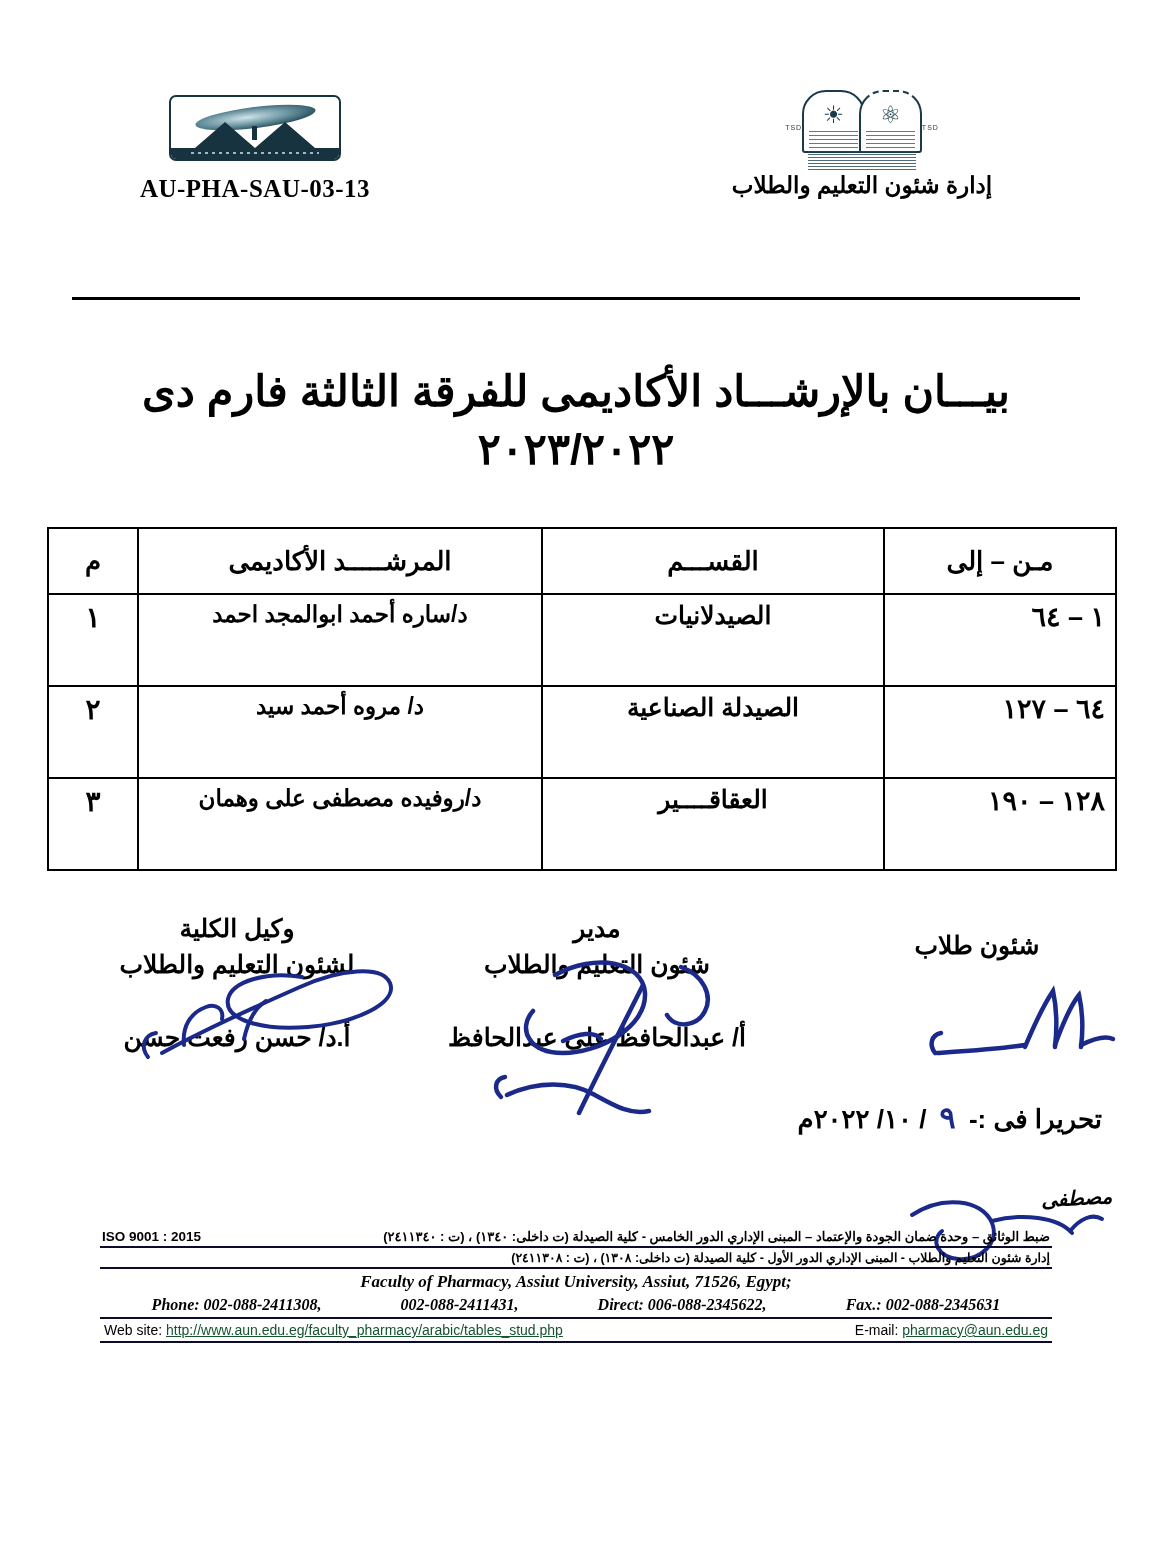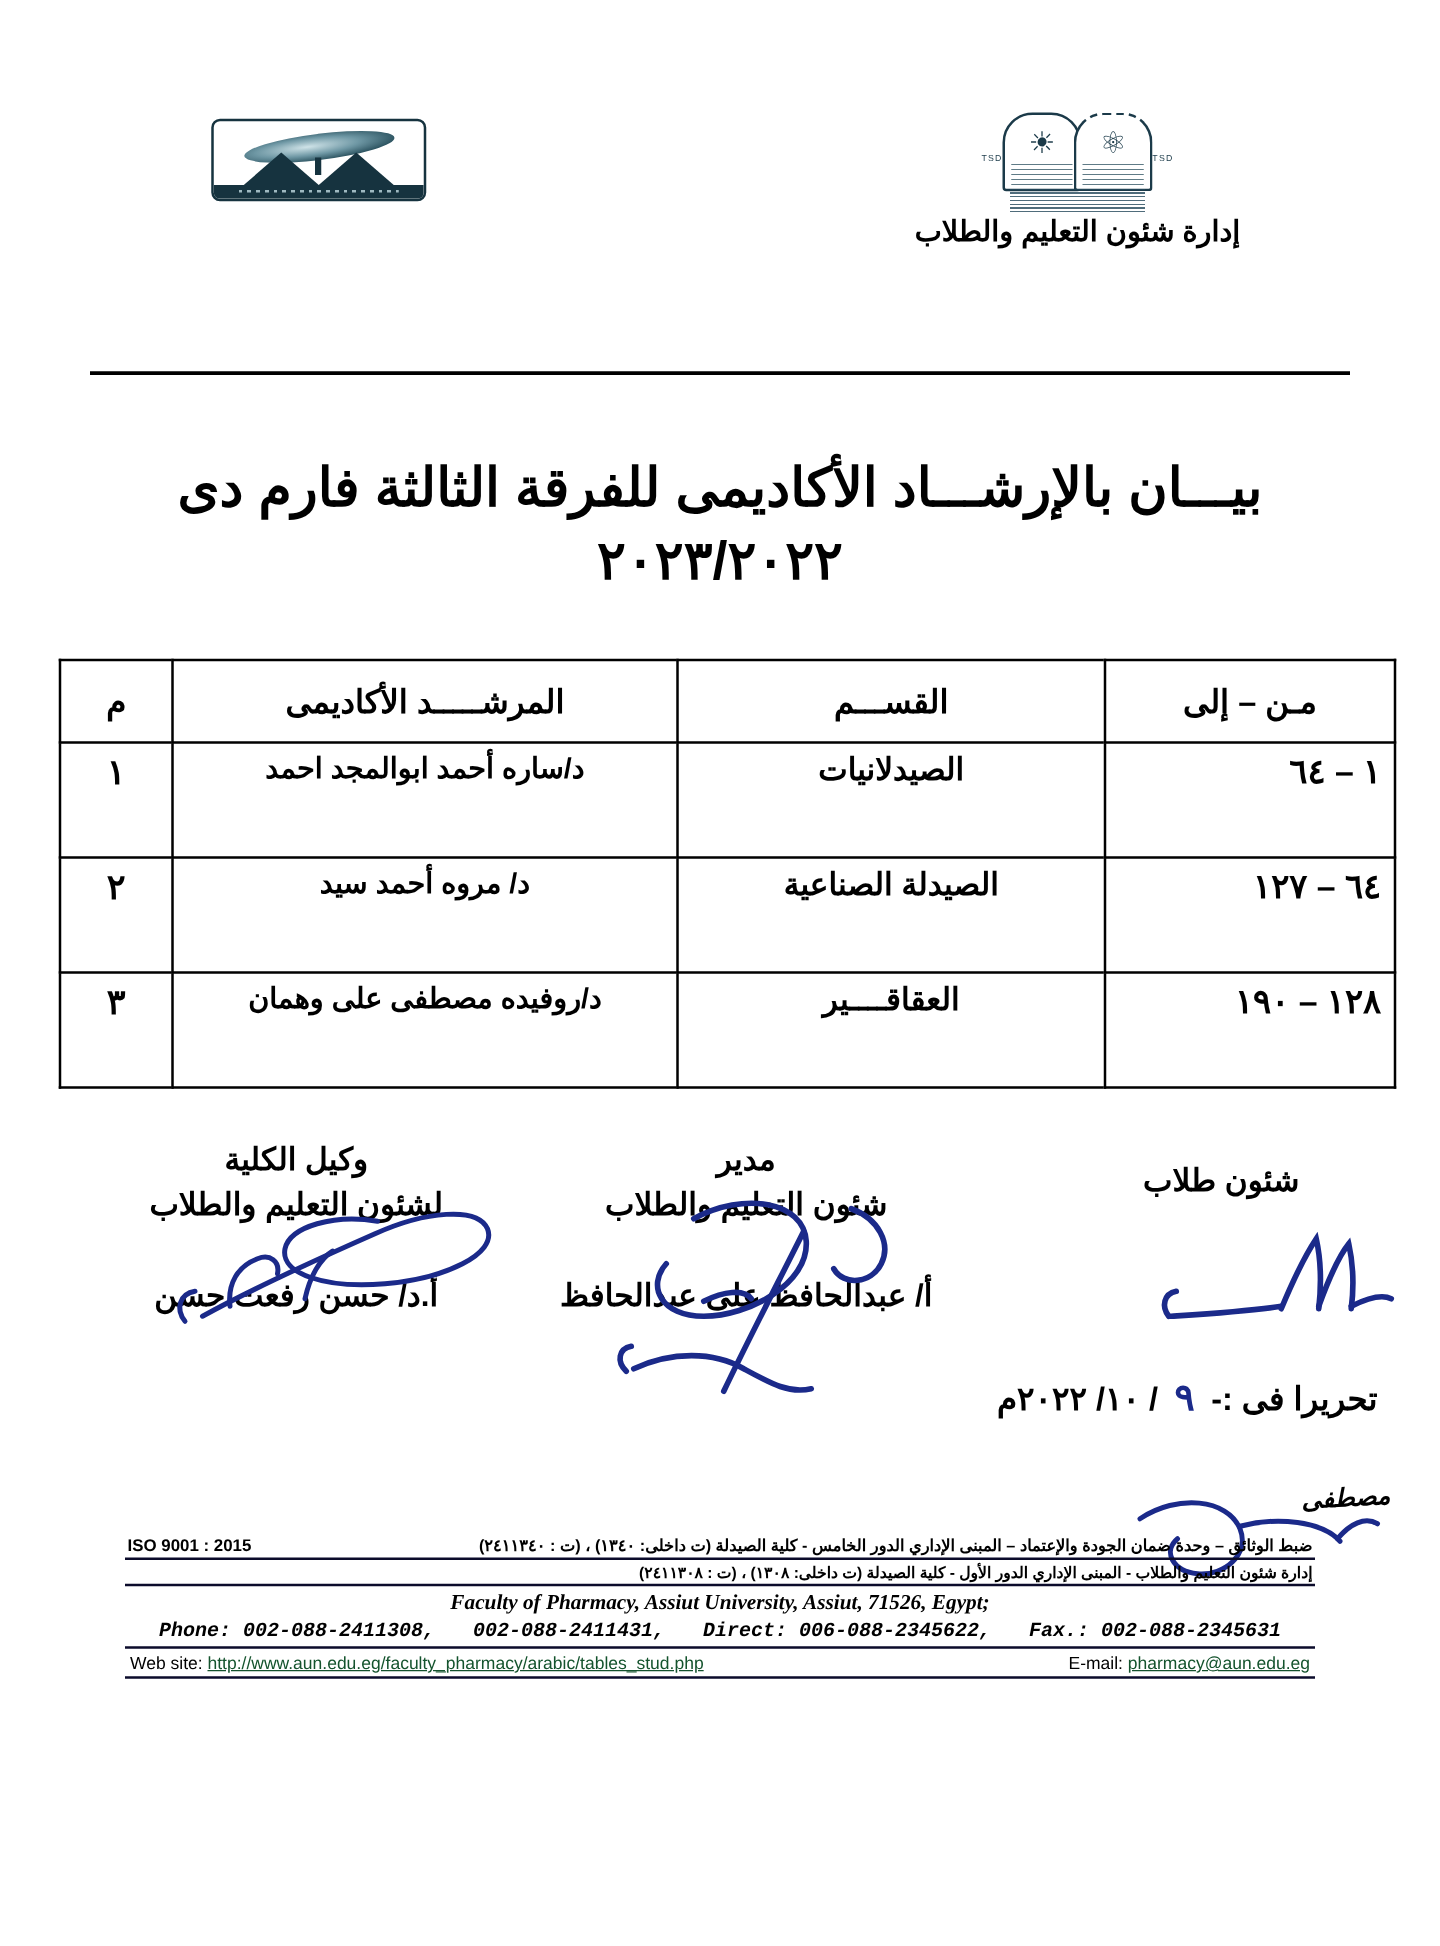--- a/index.html
+++ b/index.html
@@ -297,21 +297,21 @@
     font-family: "Liberation Serif", serif;
     font-style: italic;
     font-weight: 700;
     font-size: 17px;
     text-align: center;
     display: block;
     padding: 2px 0;
   }
   .footer-phones {
     direction: ltr;
-    font-family: Liberation Mono, monospace;
+    font-family: Liberation Serif, serif;
     font-style: italic;
     font-weight: 700;
     font-size: 16px;
     display: flex;
     justify-content: space-around;
     padding: 2px 12px;
   }
   .footer-links {
     direction: ltr;
     display: flex;
@@ -342,20 +342,21 @@
 <div class="page-header">
 
   <div class="header-left">
     <div class="logo-aun">
       <div class="dish"></div>
       <div class="stand"></div>
       <div class="hill-a"></div>
       <div class="hill-b"></div>
       <div class="base"></div>
     </div>
+    <div class="doc-code">AU-PHA-SAU-03-13</div>
   </div>
 
   <div class="header-right">
     <div class="logo-pharmacy">
       <div class="tsd l">TSD</div>
       <div class="tsd r">TSD</div>
       <div class="tab left">
         <div class="glyph">☀</div>
         <div class="mini"></div>
       </div>

